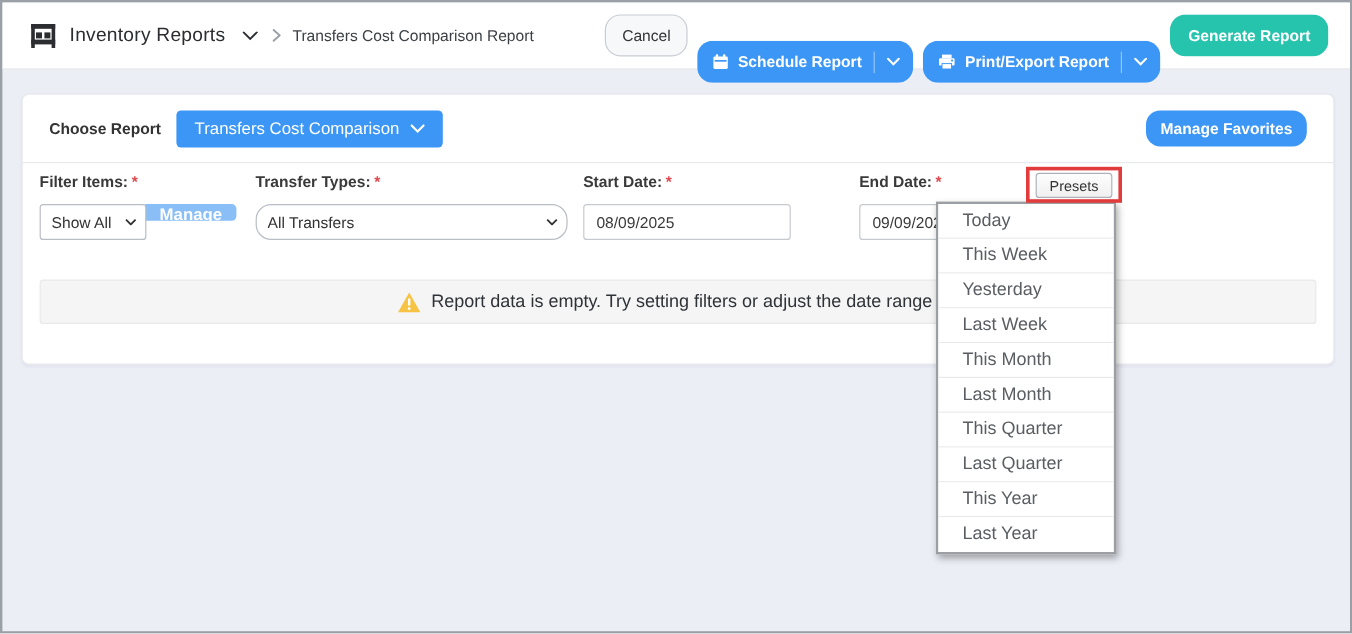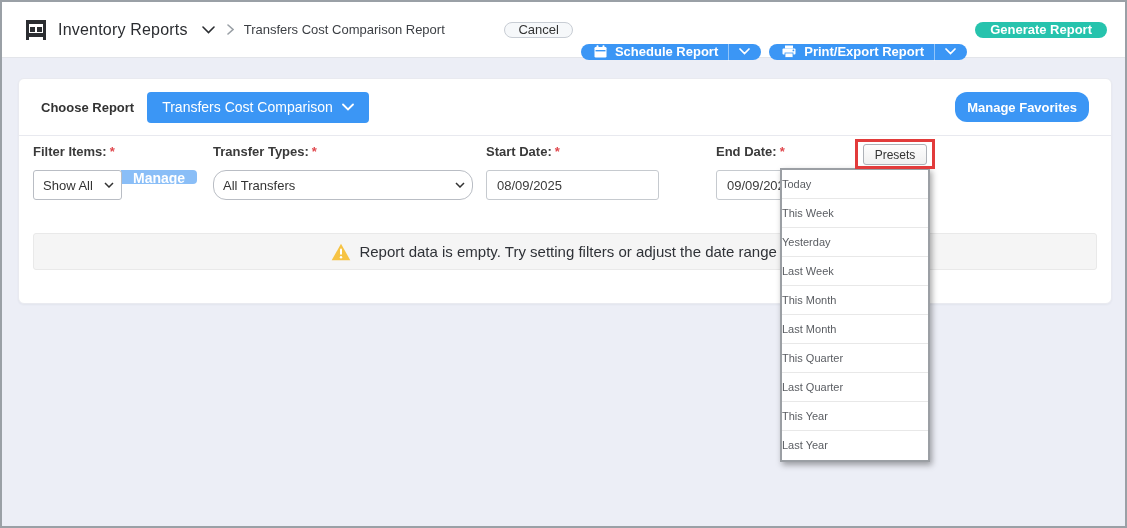--- a/index.html
+++ b/index.html
@@ -23,21 +23,21 @@
     display: flex; align-items: center;
     padding: 0 18px 0 22px;
   }
   .brand { display: flex; align-items: center; gap: 10px; }
   .brand .title { font-size: 16px; font-weight: 500; color: #2b2d31; letter-spacing: .2px; }
   .crumb-sep { margin: 0 10px 0 12px; display: flex; align-items: center; }
   .breadcrumb-text { font-size: 13px; color: #3c3f44; }
   .header-actions { margin-left: auto; display: flex; align-items: center; gap: 8px; }
   .btn {
     display: inline-flex; align-items: center; justify-content: center;
-    height: 16px; border-radius: 13px; font-size: 13px; cursor: pointer;
+    height: 35px; border-radius: 13px; font-size: 13px; cursor: pointer;
     border: 1px solid transparent; white-space: nowrap;
   }
   .btn-cancel {
     background: #f6f8fa; border: 1px solid #c8cdd4; color: #333; padding: 0 13px;
   }
   .btn-blue {
     background: #3b96f5; color: #fff; font-weight: 700; padding: 0 10px;
   }
   .btn-split { padding: 0; margin-top: 44px; }
   .btn-split .split-main { display: flex; align-items: center; gap: 8px; padding: 0 10px 0 12px; }
@@ -110,22 +110,22 @@
     display: flex; align-items: center; justify-content: center; gap: 8px;
   }
   .warning-text { font-size: 15px; color: #2f3237; }
   
   .presets-menu {
     position: absolute; left: 778px; top: 166px; width: 150px; z-index: 30;
     background: #fff; border: 2px solid #9b9fa4;
     box-shadow: 2px 3px 6px rgba(0,0,0,.35);
   }
   .presets-menu .menu-item {
-    height: 29px; line-height: 28px; padding-left: 0;
-    font-size: 11px; color: #5a5d62; cursor: pointer;
+    height: 29px; line-height: 28px; padding-left: 20px;
+    font-size: 15px; color: #5a5d62; cursor: pointer;
     border-bottom: 1px solid #e8e8e8; background: #fff;
   }
   .presets-menu .menu-item:last-child { border-bottom: none; }
   svg { display: block; }
 </style>
 </head>
 <body>
 
 <div class="window">
 

